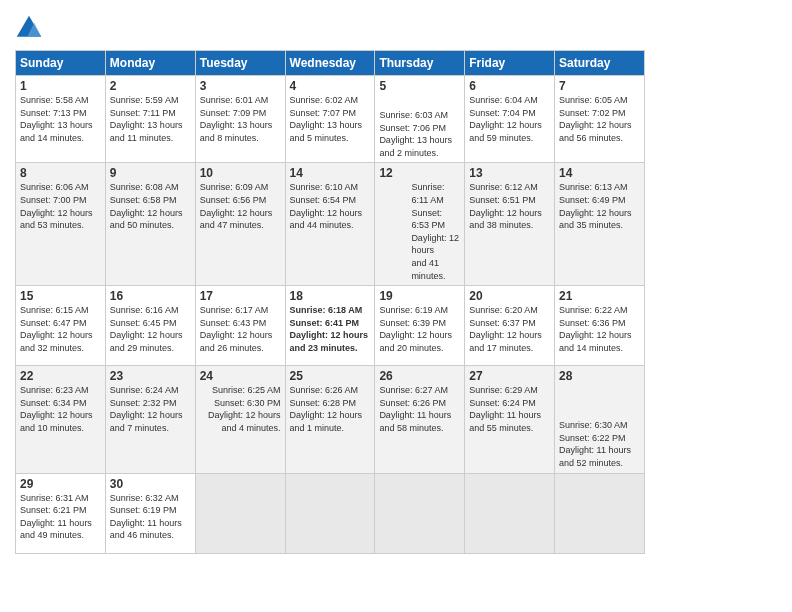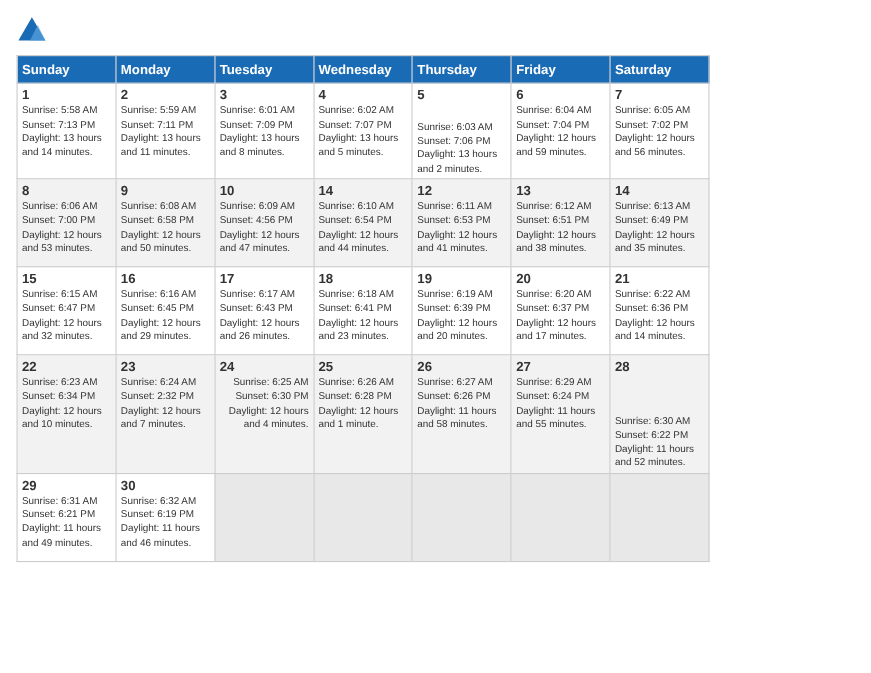--- a/index.html
+++ b/index.html
@@ -190,34 +190,34 @@
           <td>
             <span class="day-num">9</span>
             <div class="day-info" style="white-space: pre-line;">Sunrise: 6:08 AM
 Sunset: 6:58 PM
 Daylight: 12 hours
 and 50 minutes.</div>
           </td>
           <td>
             <span class="day-num">10</span>
             <div class="day-info" style="white-space: pre-line;">Sunrise: 6:09 AM
-Sunset: 4:56 PM
+Sunset: 6:56 PM
 Daylight: 12 hours
 and 47 minutes.</div>
           </td>
           <td>
             <span class="day-num">14</span>
             <div class="day-info" style="white-space: pre-line;">Sunrise: 6:10 AM
 Sunset: 6:54 PM
 Daylight: 12 hours
 and 44 minutes.</div>
           </td>
           <td>
             <span class="day-num">12</span>
-            <div class="day-info" style="white-space: pre-line;">Sunrise: 6:11 AM
+            <div class="day-info" style="white-space: pre-line; margin-left: 32px;">Sunrise: 6:11 AM
 Sunset: 6:53 PM
 Daylight: 12 hours
 and 41 minutes.</div>
           </td>
           <td>
             <span class="day-num">13</span>
             <div class="day-info" style="white-space: pre-line;">Sunrise: 6:12 AM
 Sunset: 6:51 PM
 Daylight: 12 hours
 and 38 minutes.</div>
@@ -247,21 +247,21 @@
           </td>
           <td>
             <span class="day-num">17</span>
             <div class="day-info" style="white-space: pre-line;">Sunrise: 6:17 AM
 Sunset: 6:43 PM
 Daylight: 12 hours
 and 26 minutes.</div>
           </td>
           <td>
             <span class="day-num">18</span>
-            <div class="day-info" style="white-space: pre-line;">Sunrise: 6:18 AM
+            <div class="day-info" style="white-space: pre-line; font-weight: bold;">Sunrise: 6:18 AM
 Sunset: 6:41 PM
 Daylight: 12 hours
 and 23 minutes.</div>
           </td>
           <td>
             <span class="day-num">19</span>
             <div class="day-info" style="white-space: pre-line;">Sunrise: 6:19 AM
 Sunset: 6:39 PM
 Daylight: 12 hours
 and 20 minutes.</div>

